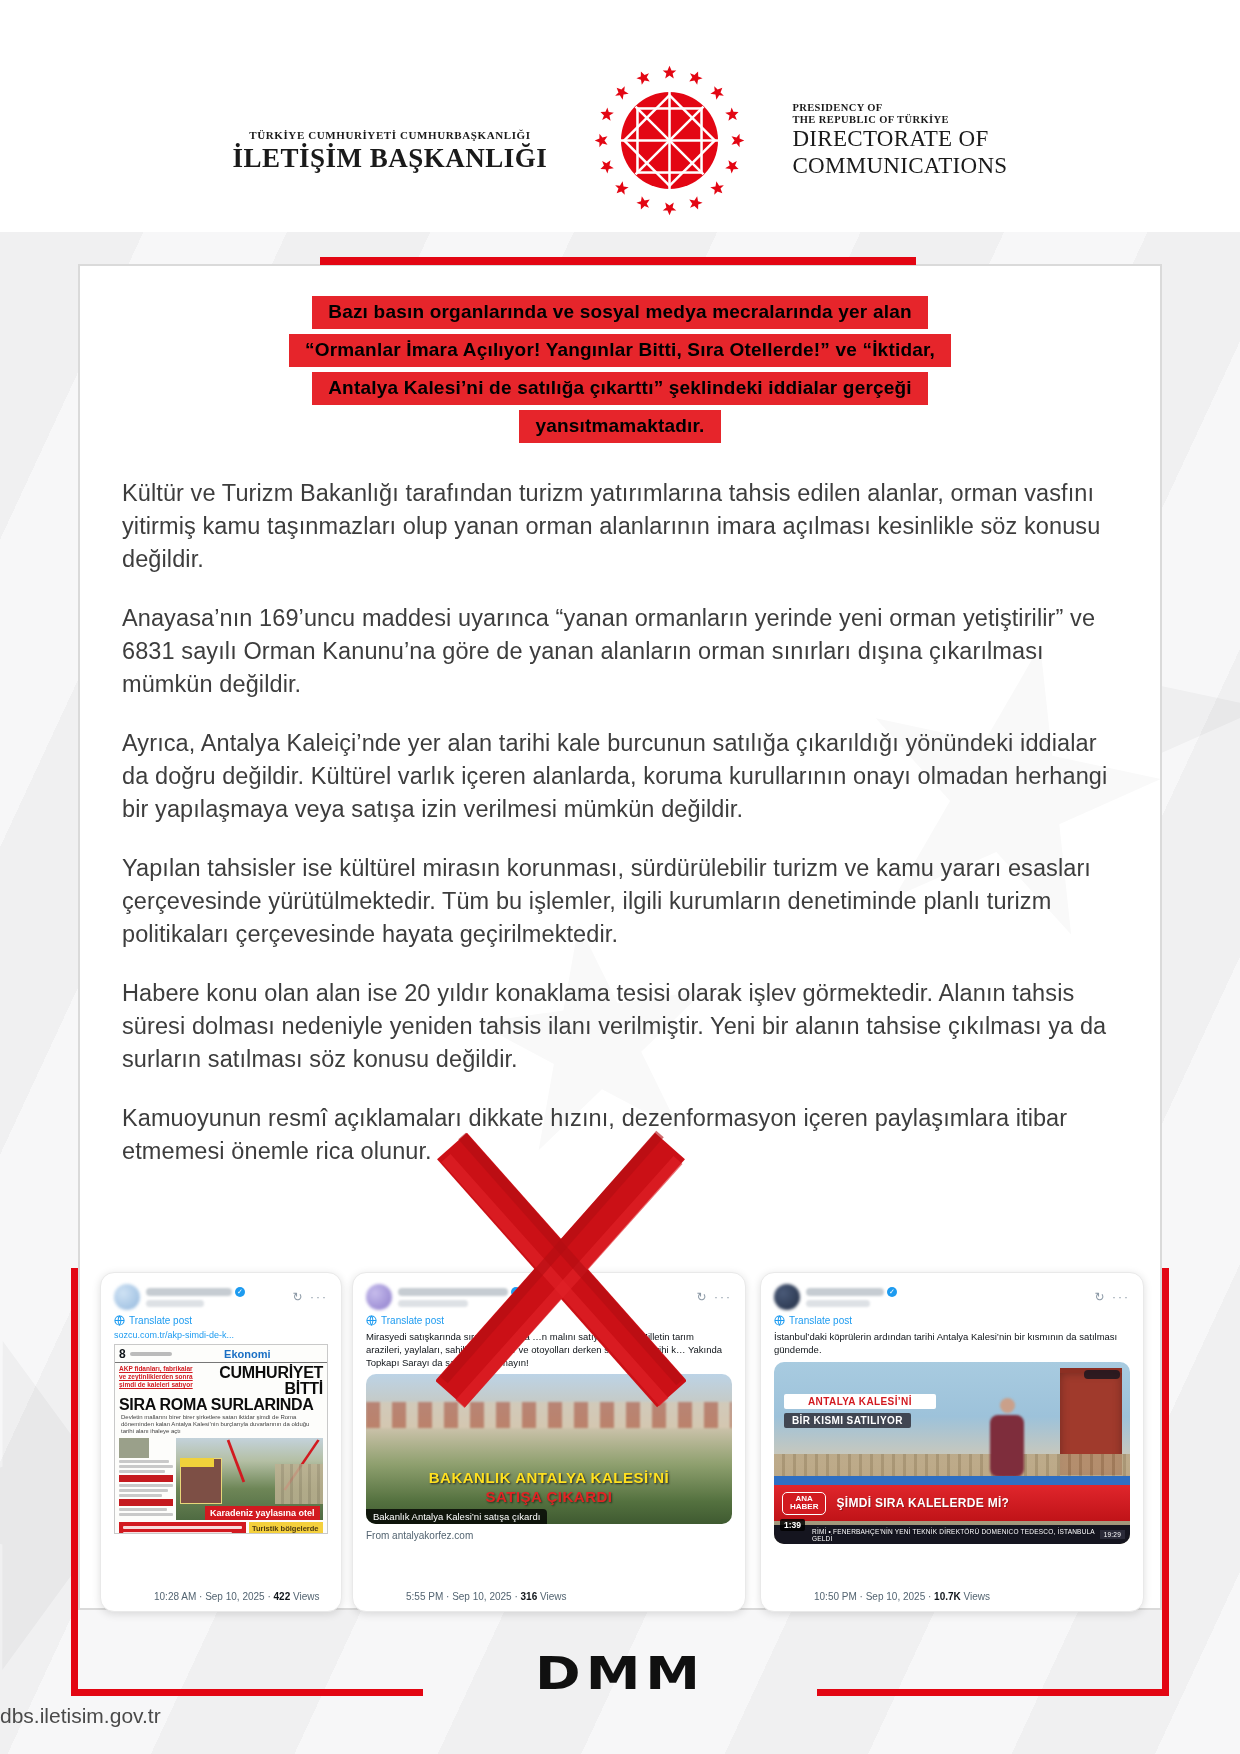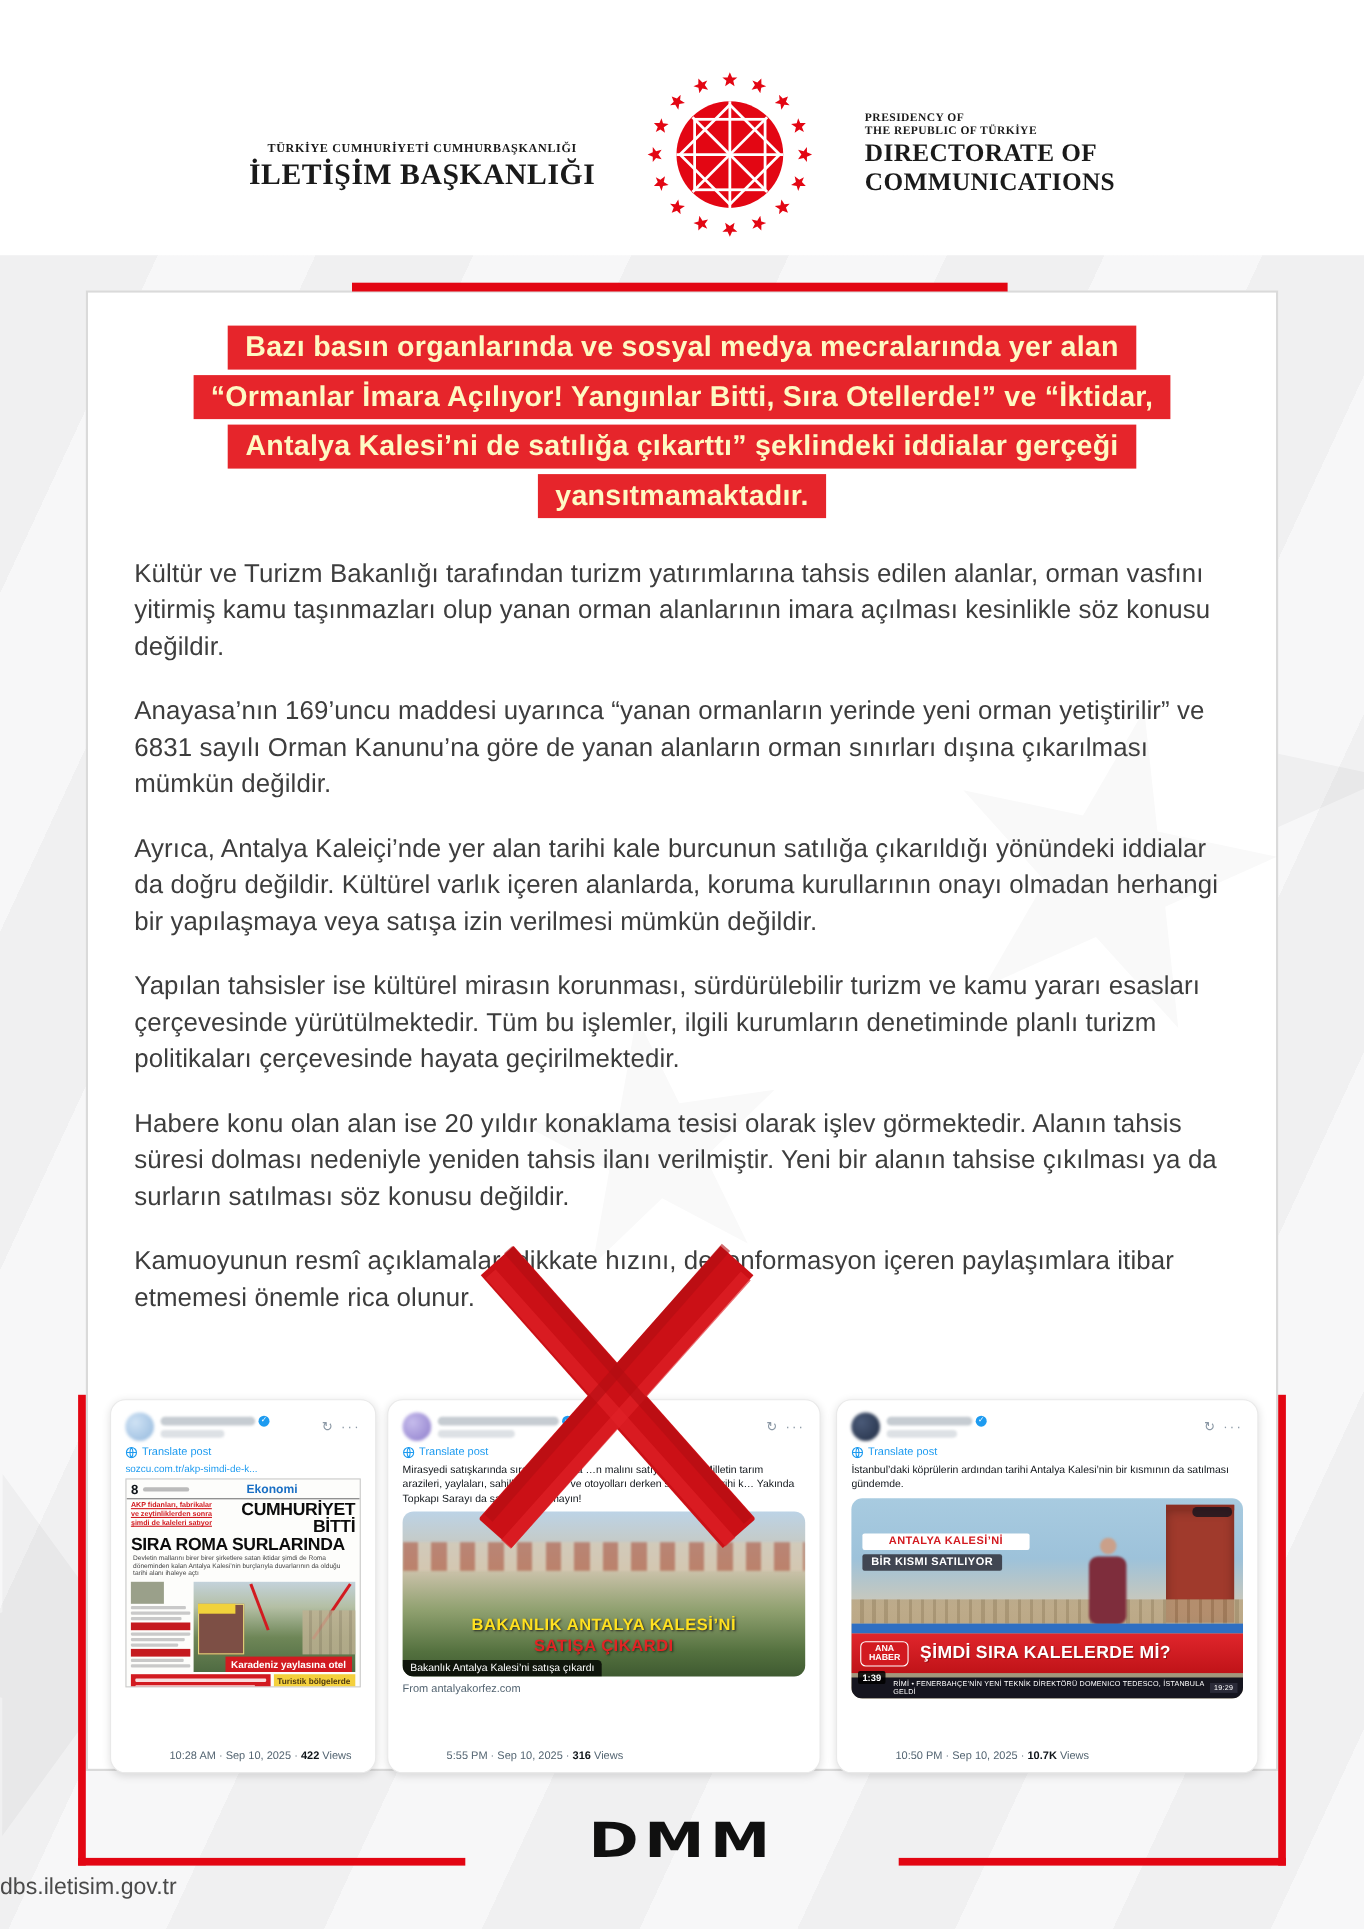--- a/index.html
+++ b/index.html
@@ -11,31 +11,31 @@
   .wm-star{position:absolute;color:rgba(40,40,40,.035);font-size:430px;line-height:1;
     transform:rotate(12deg);user-select:none;}
   
   .hdr{position:absolute;left:0;top:58px;width:1240px;display:flex;justify-content:center;
        align-items:center;gap:40px;}
   .hdr-left{text-align:center;font-family:"Liberation Serif",serif;color:#1a1a1a;}
   .hdr-left .sm{font-size:11px;font-weight:700;letter-spacing:.6px;margin-top:22px;}
   .hdr-left .lg{font-size:27px;font-weight:700;letter-spacing:.5px;margin-top:2px;}
   .hdr-right{font-family:"Liberation Serif",serif;color:#1a1a1a;line-height:1.15;}
   .hdr-right .sm{font-size:10.5px;font-weight:700;letter-spacing:.4px;}
-  .hdr-right .lg{font-size:23px;font-weight:700;letter-spacing:.3px;}
+  .hdr-right .lg{font-size:23px;font-weight:400;letter-spacing:.3px;}
   
   .card{position:absolute;left:78px;top:264px;width:1084px;height:1346px;background:#fff;
         border:2px solid #dadada;box-sizing:border-box;z-index:1;}
   .card .wm-star{font-size:380px;color:rgba(40,40,40,.028);}
   .accent{position:absolute;background:#e30613;z-index:4;}
   
   .banner{position:relative;padding-top:30px;z-index:2;}
   .banner-row{text-align:center;margin:0 0 5px;}
-  .banner-row span{display:inline-block;background:#e6252b;color:#fef9c3;font-weight:700;
-    font-size:26px;line-height:1;padding:6px 16px 8px;letter-spacing:.2px;}
+  .banner-row span{display:inline-block;background:#e6252b;color:#000000;font-weight:700;
+    font-size:19px;line-height:1;padding:6px 16px 8px;letter-spacing:.2px;}
   
   .paras{position:relative;margin:34px 42px 0;z-index:2;}
   .paras p{margin:0 0 26px;color:#3d3d3d;font-size:23.5px;line-height:33px;letter-spacing:.1px;}
   
   .post{position:absolute;top:1006px;height:340px;background:#fff;border:1px solid #e9e9e9;
     border-radius:14px;box-shadow:0 2px 8px rgba(0,0,0,.13);box-sizing:border-box;
     padding:11px 13px;z-index:2;font-size:9.5px;color:#0f1419;}
   .p1{left:20px;width:242px;}
   .p2{left:272px;width:394px;}
   .p3{left:680px;width:384px;}
@@ -111,21 +111,21 @@
     background:rgba(20,20,30,.8);filter:blur(.4px);}
   .m3-tag1{position:absolute;left:10px;top:32px;background:#fff;color:#d21a20;font-weight:900;
     font-size:10px;padding:2px 24px;border-radius:2px;letter-spacing:.4px;}
   .m3-tag2{position:absolute;left:10px;top:51px;background:rgba(56,60,70,.92);color:#fff;
     font-weight:900;font-size:10px;padding:2px 8px;border-radius:2px;letter-spacing:.4px;}
   .m3-blue{position:absolute;left:0;right:0;top:114px;height:9px;background:#2f6fc2;}
   .m3-band{position:absolute;left:0;right:0;top:123px;height:36px;display:flex;align-items:center;
     background:linear-gradient(#e0262c,#c01318);}
   .m3-badge{margin-left:8px;border:1.5px solid #fff;border-radius:5px;padding:2px 7px;
     text-align:center;font-weight:900;font-size:8px;line-height:8.5px;color:#fff;background:#d21a20;}
-  .m3-headline{margin-left:10px;color:#fff;font-weight:900;font-size:16px;letter-spacing:.3px;
+  .m3-headline{margin-left:10px;color:#fff;font-weight:900;font-size:12px;letter-spacing:.3px;
     text-shadow:1px 1px 0 rgba(0,0,0,.25);white-space:nowrap;}
   .m3-ticker{position:absolute;left:0;right:0;bottom:0;height:19px;background:#15151f;color:#fff;
     font-size:6.5px;display:flex;align-items:center;padding-left:38px;letter-spacing:.2px;}
   .m3-time{margin-left:auto;margin-right:5px;background:#2a2a38;padding:1px 4px;}
   .m3-dur{position:absolute;left:6px;bottom:13px;background:rgba(0,0,0,.85);color:#fff;
     font-size:8.5px;font-weight:700;padding:1px 4px;border-radius:2px;}
   
   .xoverlay{position:absolute;left:436px;top:1120px;z-index:6;}
   
   .dmm{position:absolute;left:0;right:0;top:1648px;text-align:center;z-index:5;}

